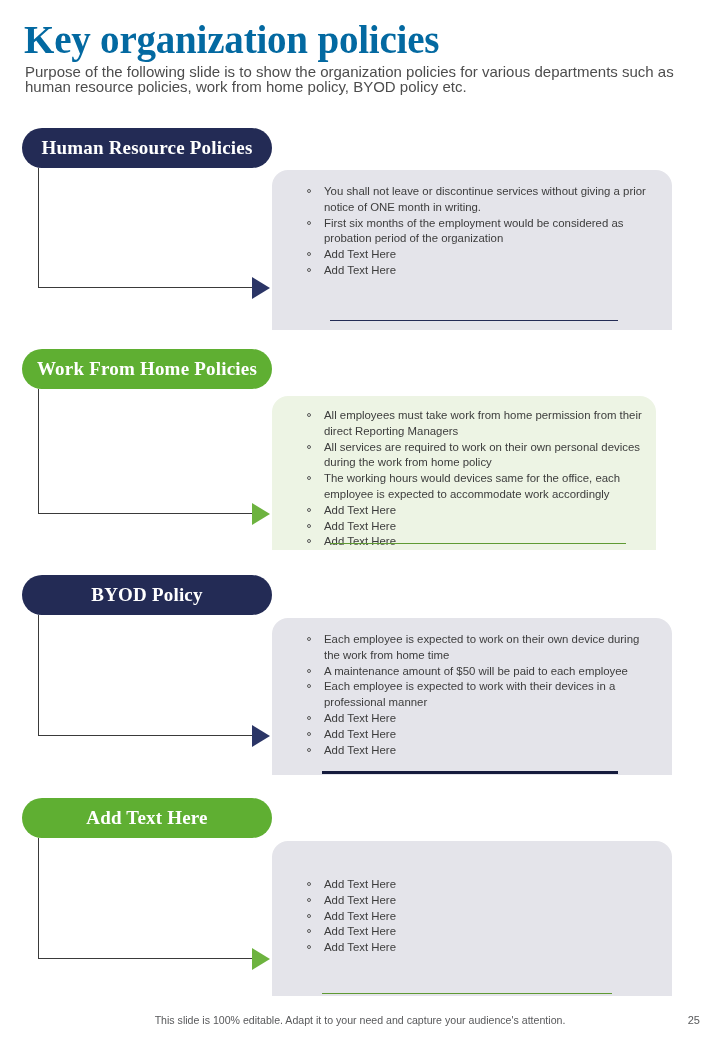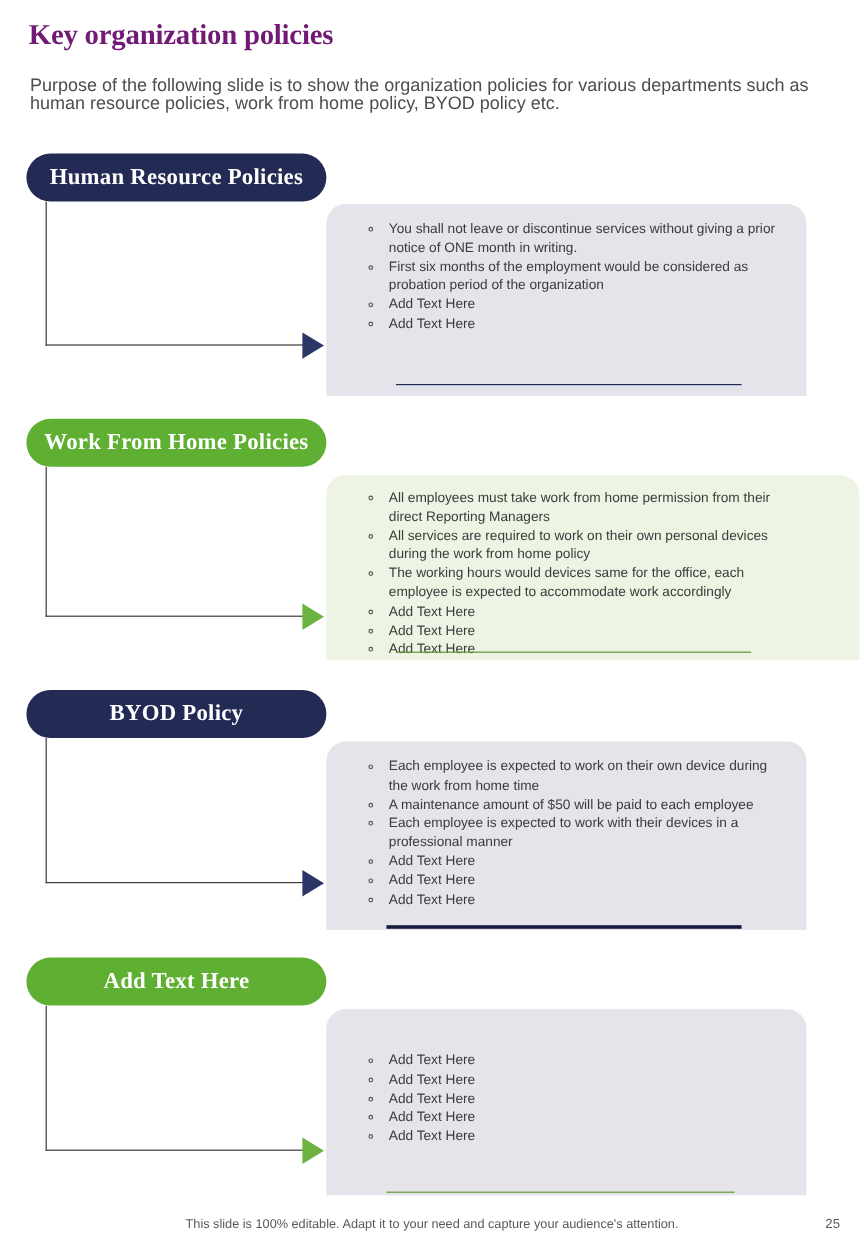--- a/index.html
+++ b/index.html
@@ -15,23 +15,23 @@
     overflow: hidden;
   }
 
   
   .slide-title {
     position: absolute;
     left: 24px;
     top: 17px;
     font-family: "Liberation Serif", serif;
     font-weight: bold;
-    font-size: 24px;
+    font-size: 39px;
     letter-spacing: -0.2px;
-    color: #701a75;
+    color: #0369a1;
     white-space: nowrap;
   }
   .slide-subtitle {
     position: absolute;
     left: 25px;
     top: 64px;
     width: 668px;
     font-size: 15px;
     line-height: 15px;
     color: #4d4d4d;
@@ -170,21 +170,21 @@
         </ul>
       </div>
       <div class="accent-line navy-thin" style="left: 330px; top: 192px; width: 288px;"></div>
     </div>
     <div class="policy-row" style="top: 349px;">
       <div class="pill green">
         <span class="pill-label">Work From Home Policies</span>
       </div>
       <div class="connector" style="height: 125px;"></div>
       <div class="arrow green" style="left: 252px; top: 154px;"></div>
-      <div class="panel lightgreen" style="left: 272px; top: 47px; width: 444px; height: 154px;">
+      <div class="panel lightgreen" style="left: 272px; top: 47px; width: 384px; height: 154px;">
         <ul class="bullets" style="position: absolute; left: 24px; top: 12px; width: 360px;">
           <li class="bullet">All employees must take work from home permission from their direct Reporting Managers</li>
           <li class="bullet">All services are required to work on their own personal devices during the work from home policy</li>
           <li class="bullet">The working hours would devices same for the office, each employee is expected to accommodate work accordingly</li>
           <li class="bullet">Add Text Here</li>
           <li class="bullet">Add Text Here</li>
           <li class="bullet">Add Text Here</li>
         </ul>
       </div>
       <div class="accent-line green-thin" style="left: 330px; top: 194px; width: 296px;"></div>

